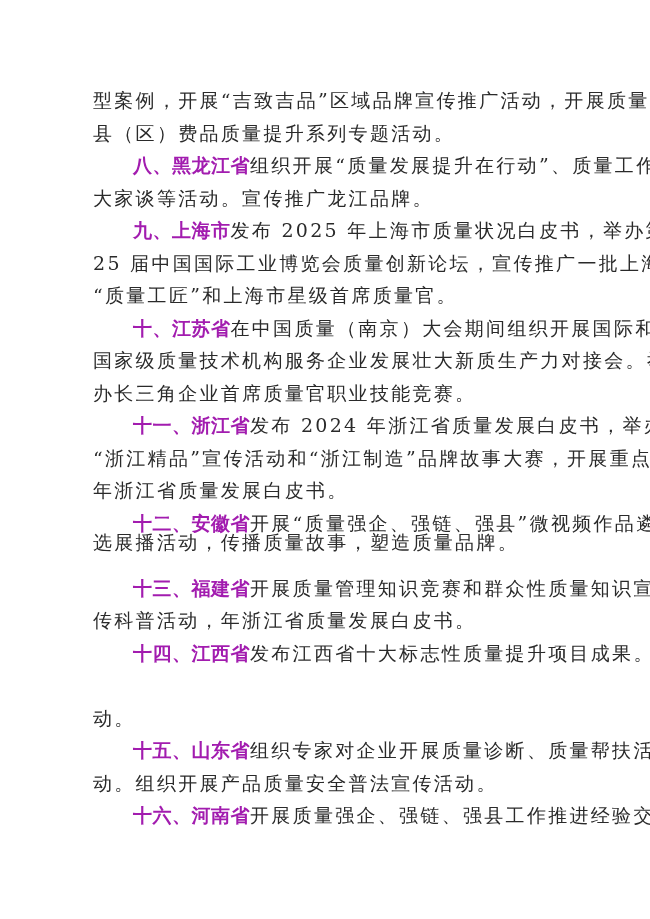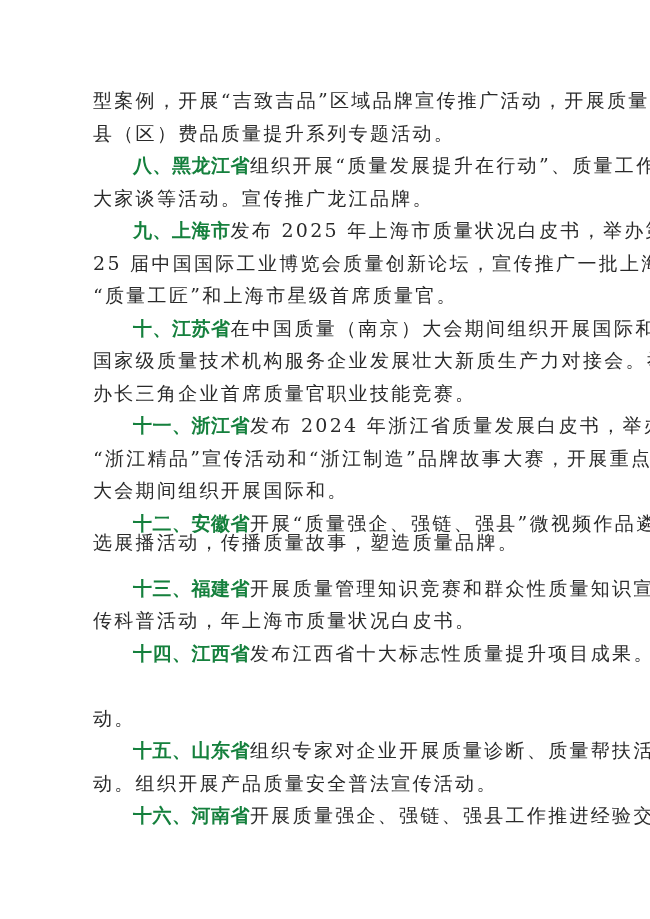--- a/index.html
+++ b/index.html
@@ -19,43 +19,43 @@
       line-height: 32px;
       color: #2a2a2a;
       letter-spacing: 2.3px;
       white-space: nowrap;
       overflow: visible;
     }
     .line.indent { left: 133px; width: 430px; }
     .bold {
       font-family: "DejaVu Sans", "Liberation Sans", sans-serif;
       font-weight: bold;
-      color: #15803d;
+      color: #a21caf;
       letter-spacing: 0.5px;
     }
   </style>
 </head>
 <body>
 
 <div class="page">
   <div class="line" style="top:84px"><span>型案例，开展“吉致吉品”区域品牌宣传推广活动，开展质量强</span></div>
   <div class="line" style="top:117px"><span>县（区）费品质量提升系列专题活动。</span></div>
   <div class="line indent" style="top:149px"><span class="bold">八、黑龙江省</span><span>组织开展“质量发展提升在行动”、质量工作</span></div>
   <div class="line" style="top:182px"><span>大家谈等活动。宣传推广龙江品牌。</span></div>
   <div class="line indent" style="top:214px"><span class="bold">九、上海市</span><span>发布 2025 年上海市质量状况白皮书，举办第</span></div>
   <div class="line" style="top:247px"><span>25 届中国国际工业博览会质量创新论坛，宣传推广一批上海</span></div>
   <div class="line" style="top:279px"><span>“质量工匠”和上海市星级首席质量官。</span></div>
   <div class="line indent" style="top:312px"><span class="bold">十、江苏省</span><span>在中国质量（南京）大会期间组织开展国际和</span></div>
   <div class="line" style="top:344px"><span>国家级质量技术机构服务企业发展壮大新质生产力对接会。举</span></div>
   <div class="line" style="top:377px"><span>办长三角企业首席质量官职业技能竞赛。</span></div>
   <div class="line indent" style="top:409px"><span class="bold">十一、浙江省</span><span>发布 2024 年浙江省质量发展白皮书，举办</span></div>
   <div class="line" style="top:442px"><span>“浙江精品”宣传活动和“浙江制造”品牌故事大赛，开展重点消</span></div>
-  <div class="line" style="top:474px"><span>大会期间组织开展国际和。</span></div>
+  <div class="line" style="top:474px"><span>年浙江省质量发展白皮书。</span></div>
   <div class="line indent" style="top:507px"><span class="bold">十二、安徽省</span><span>开展“质量强企、强链、强县”微视频作品遴</span></div>
   <div class="line" style="top:526px"><span>选展播活动，传播质量故事，塑造质量品牌。</span></div>
   <div class="line indent" style="top:572px"><span class="bold">十三、福建省</span><span>开展质量管理知识竞赛和群众性质量知识宣</span></div>
-  <div class="line" style="top:604px"><span>传科普活动，年上海市质量状况白皮书。</span></div>
+  <div class="line" style="top:604px"><span>传科普活动，年浙江省质量发展白皮书。</span></div>
   <div class="line indent" style="top:637px"><span class="bold">十四、江西省</span><span>发布江西省十大标志性质量提升项目成果。</span></div>
   <div class="line" style="top:702px"><span>动。</span></div>
   <div class="line indent" style="top:734px"><span class="bold">十五、山东省</span><span>组织专家对企业开展质量诊断、质量帮扶活</span></div>
   <div class="line" style="top:767px"><span>动。组织开展产品质量安全普法宣传活动。</span></div>
   <div class="line indent" style="top:799px"><span class="bold">十六、河南省</span><span>开展质量强企、强链、强县工作推进经验交</span></div>
 </div>
 
 </body></html>

